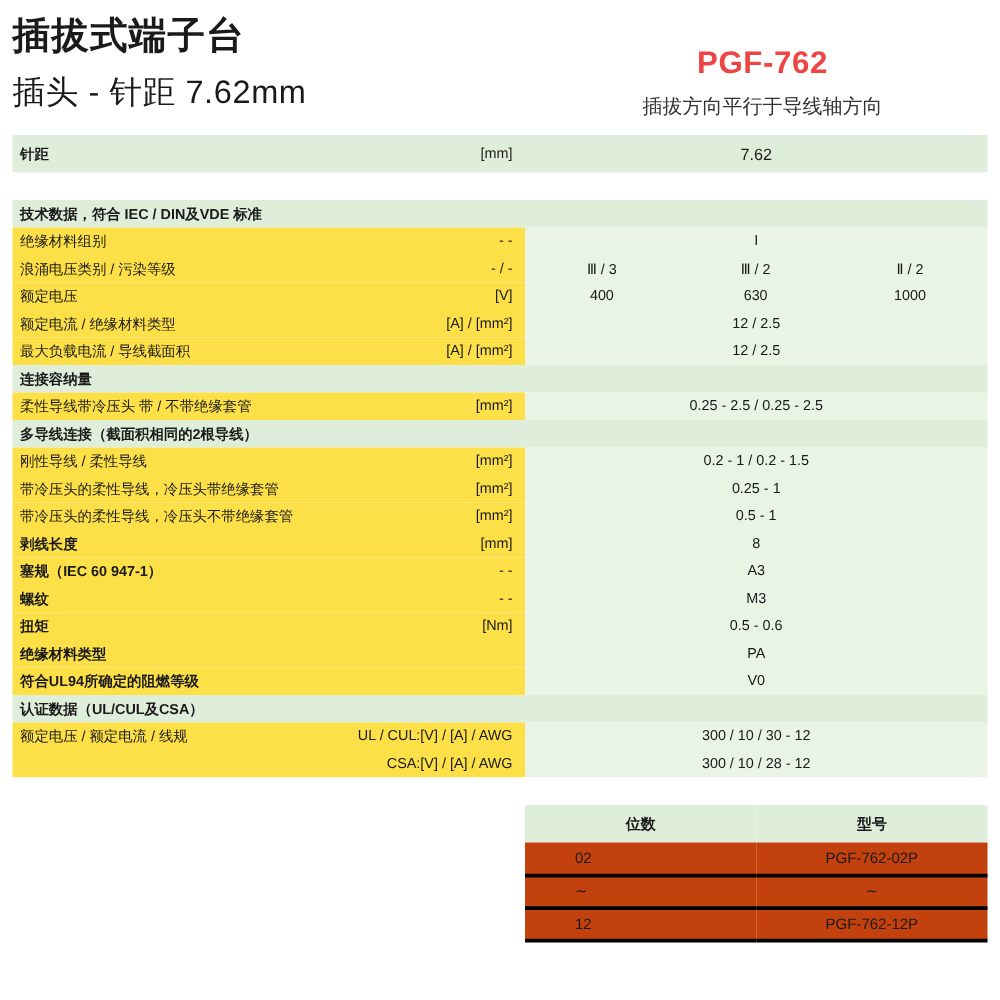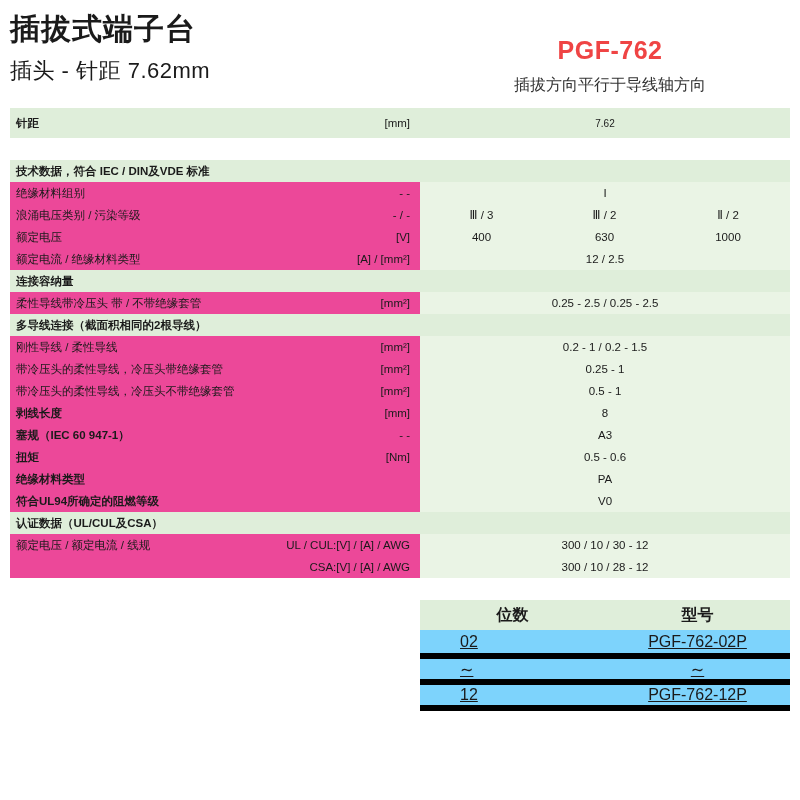--- a/index.html
+++ b/index.html
@@ -31,21 +31,21 @@
     padding-top: 26px;
   }
   .title-main {
     font-size: 30px;
     font-weight: bold;
     letter-spacing: 1px;
     line-height: 1.25;
     margin: 0 0 8px 0;
   }
   .title-sub {
-    font-size: 22px;
+    font-size: 26px;
     font-weight: normal;
     letter-spacing: 0.5px;
     margin: 0;
   }
   .model {
     font-size: 25px;
     font-weight: bold;
     color: #ef4444;
     letter-spacing: 0.5px;
     margin: 0 0 10px 0;
@@ -70,50 +70,49 @@
     font-size: 11.5px;
   }
   .c-label { width: 230px; padding-left: 6px !important; }
   .c-unit  { width: 180px; text-align: right; padding-right: 10px !important; color: #1a1a1a; }
   .c-val   { text-align: center; }
 
   tr.band-green td { background: #dfeeda; }
 
   
   td.v-green { background: #eaf4e5; }
-  td.l-white { background: #ec4899; }
+  td.l-white { background: #fde047; }
 
   .bold { font-weight: bold; }
   .sep-row td { height: 4px; background: #ffffff; padding: 0; }
 
   
   table.models {
     width: 370px;
     margin: 0 0 0 420px;
     border-collapse: collapse;
     table-layout: fixed;
   }
   table.models td, table.models th {
-    font-size: 16px;
+    font-size: 12px;
     height: 26px;
     padding: 0;
     text-align: center;
     font-weight: normal;
   }
   table.models thead th {
     background: #dfeeda;
     font-weight: bold;
     height: 30px;
   }
   table.models tbody td {
-    background: #7dd3fc;
-    border-bottom: 6px solid #000000;
+    background: #c2410c;
+    border-bottom: 3px solid #000000;
     text-align: left;
     padding-left: 40px !important;
-    text-decoration: underline;
   }
   table.models tbody td.right-col {
     text-align: center;
     padding-left: 0 !important;
   }
   .tilde { letter-spacing: 0; }
 </style>
 </head>
 <body>
 
@@ -136,21 +135,21 @@
       <col style="width:180px">
       <col style="width:123px">
       <col style="width:123px">
       <col style="width:124px">
     </colgroup>
     <tbody>
 
       <tr class="band-green">
         <td class="c-label bold">针距</td>
         <td class="c-unit">[mm]</td>
-        <td class="c-val" colspan="3" style="height:30px;font-size:10px;">7.62</td>
+        <td class="c-val" colspan="3" style="height:30px;font-size:13px;">7.62</td>
       </tr>
       <tr class="sep-row">
           <td colspan="5"></td>
         </tr>
 
       <tr class="band-green">
         <td class="c-label bold" colspan="2">技术数据，符合 IEC / DIN及VDE 标准</td>
         <td class="c-val" colspan="3"></td>
       </tr>
 
@@ -171,20 +170,25 @@
         <td class="c-unit l-white">[V]</td>
         <td class="c-val v-green">400</td>
         <td class="c-val v-green">630</td>
         <td class="c-val v-green">1000</td>
       </tr>
       <tr>
         <td class="c-label l-white">额定电流 / 绝缘材料类型</td>
         <td class="c-unit l-white">[A] / [mm²]</td>
         <td class="c-val v-green" colspan="3">12 / 2.5</td>
       </tr>
+      <tr>
+        <td class="c-label l-white">最大负载电流 / 导线截面积</td>
+        <td class="c-unit l-white">[A] / [mm²]</td>
+        <td class="c-val v-green" colspan="3">12 / 2.5</td>
+      </tr>
 
       <tr class="band-green">
         <td class="c-label bold" colspan="2">连接容纳量</td>
         <td class="c-val" colspan="3"></td>
       </tr>
       <tr>
         <td class="c-label l-white">柔性导线带冷压头 带 / 不带绝缘套管</td>
         <td class="c-unit l-white">[mm²]</td>
         <td class="c-val v-green" colspan="3">0.25 - 2.5 / 0.25 - 2.5</td>
       </tr>
@@ -211,20 +215,25 @@
 
       <tr>
         <td class="c-label l-white bold">剥线长度</td>
         <td class="c-unit l-white">[mm]</td>
         <td class="c-val v-green" colspan="3">8</td>
       </tr>
       <tr>
         <td class="c-label l-white bold">塞规（IEC 60 947-1）</td>
         <td class="c-unit l-white">- -</td>
         <td class="c-val v-green" colspan="3">A3</td>
+      </tr>
+      <tr>
+        <td class="c-label l-white bold">螺纹</td>
+        <td class="c-unit l-white">- -</td>
+        <td class="c-val v-green" colspan="3">M3</td>
       </tr>
       <tr>
         <td class="c-label l-white bold">扭矩</td>
         <td class="c-unit l-white">[Nm]</td>
         <td class="c-val v-green" colspan="3">0.5 - 0.6</td>
       </tr>
       <tr>
         <td class="c-label l-white bold">绝缘材料类型</td>
         <td class="c-unit l-white"></td>
         <td class="c-val v-green" colspan="3">PA</td>

